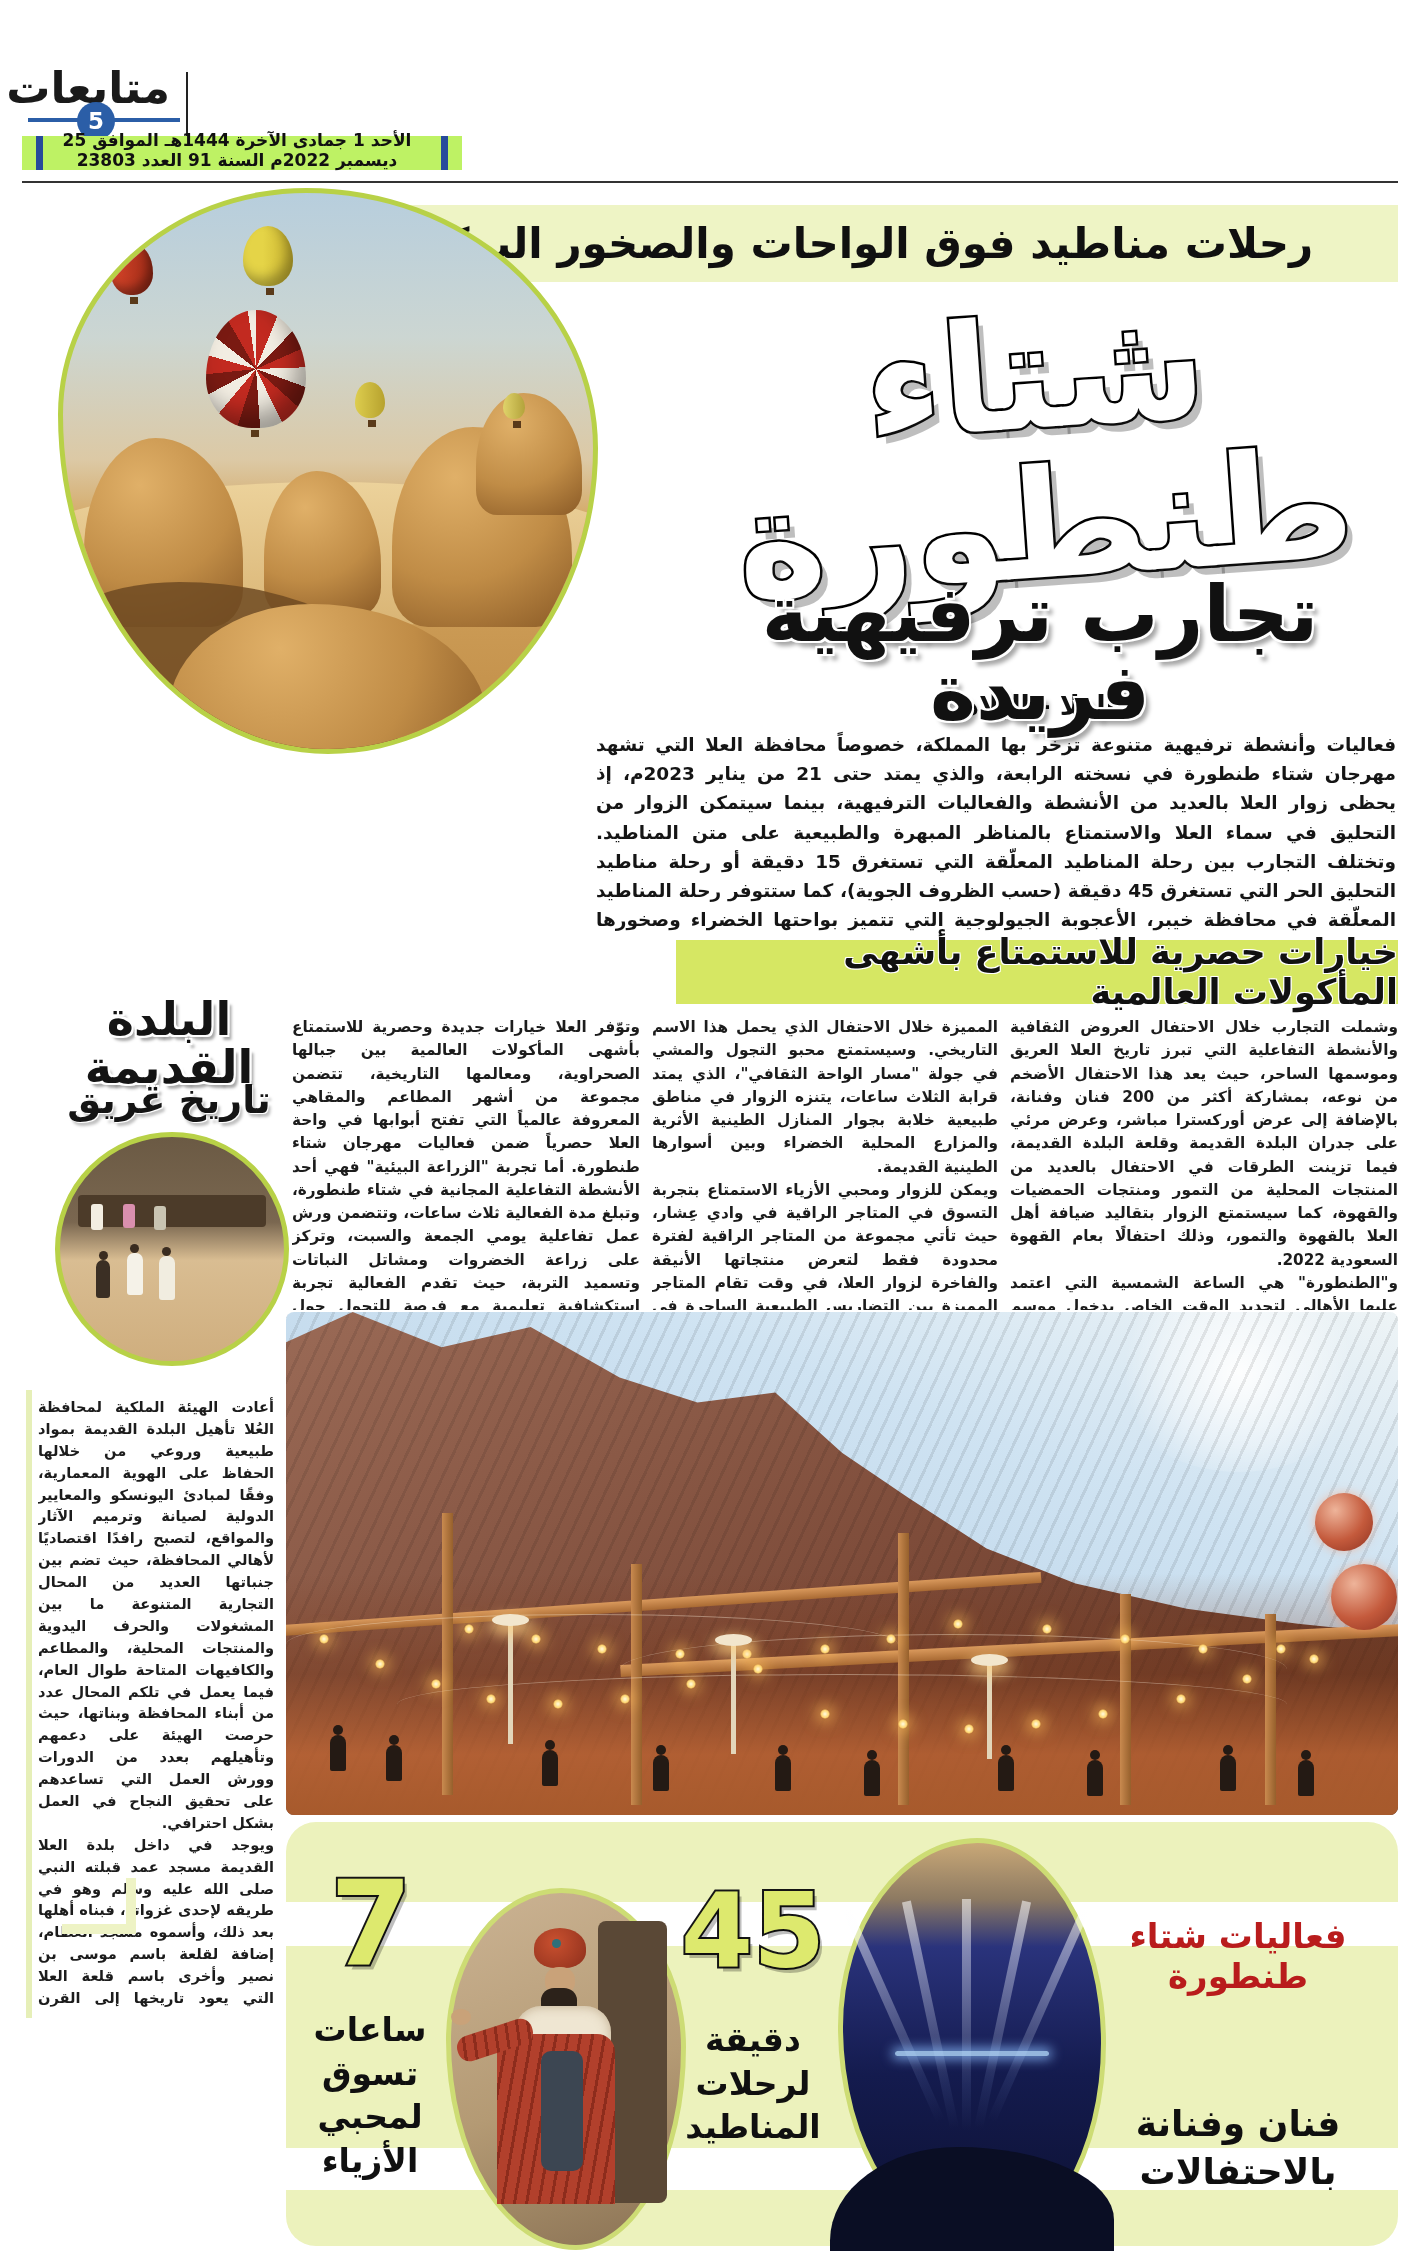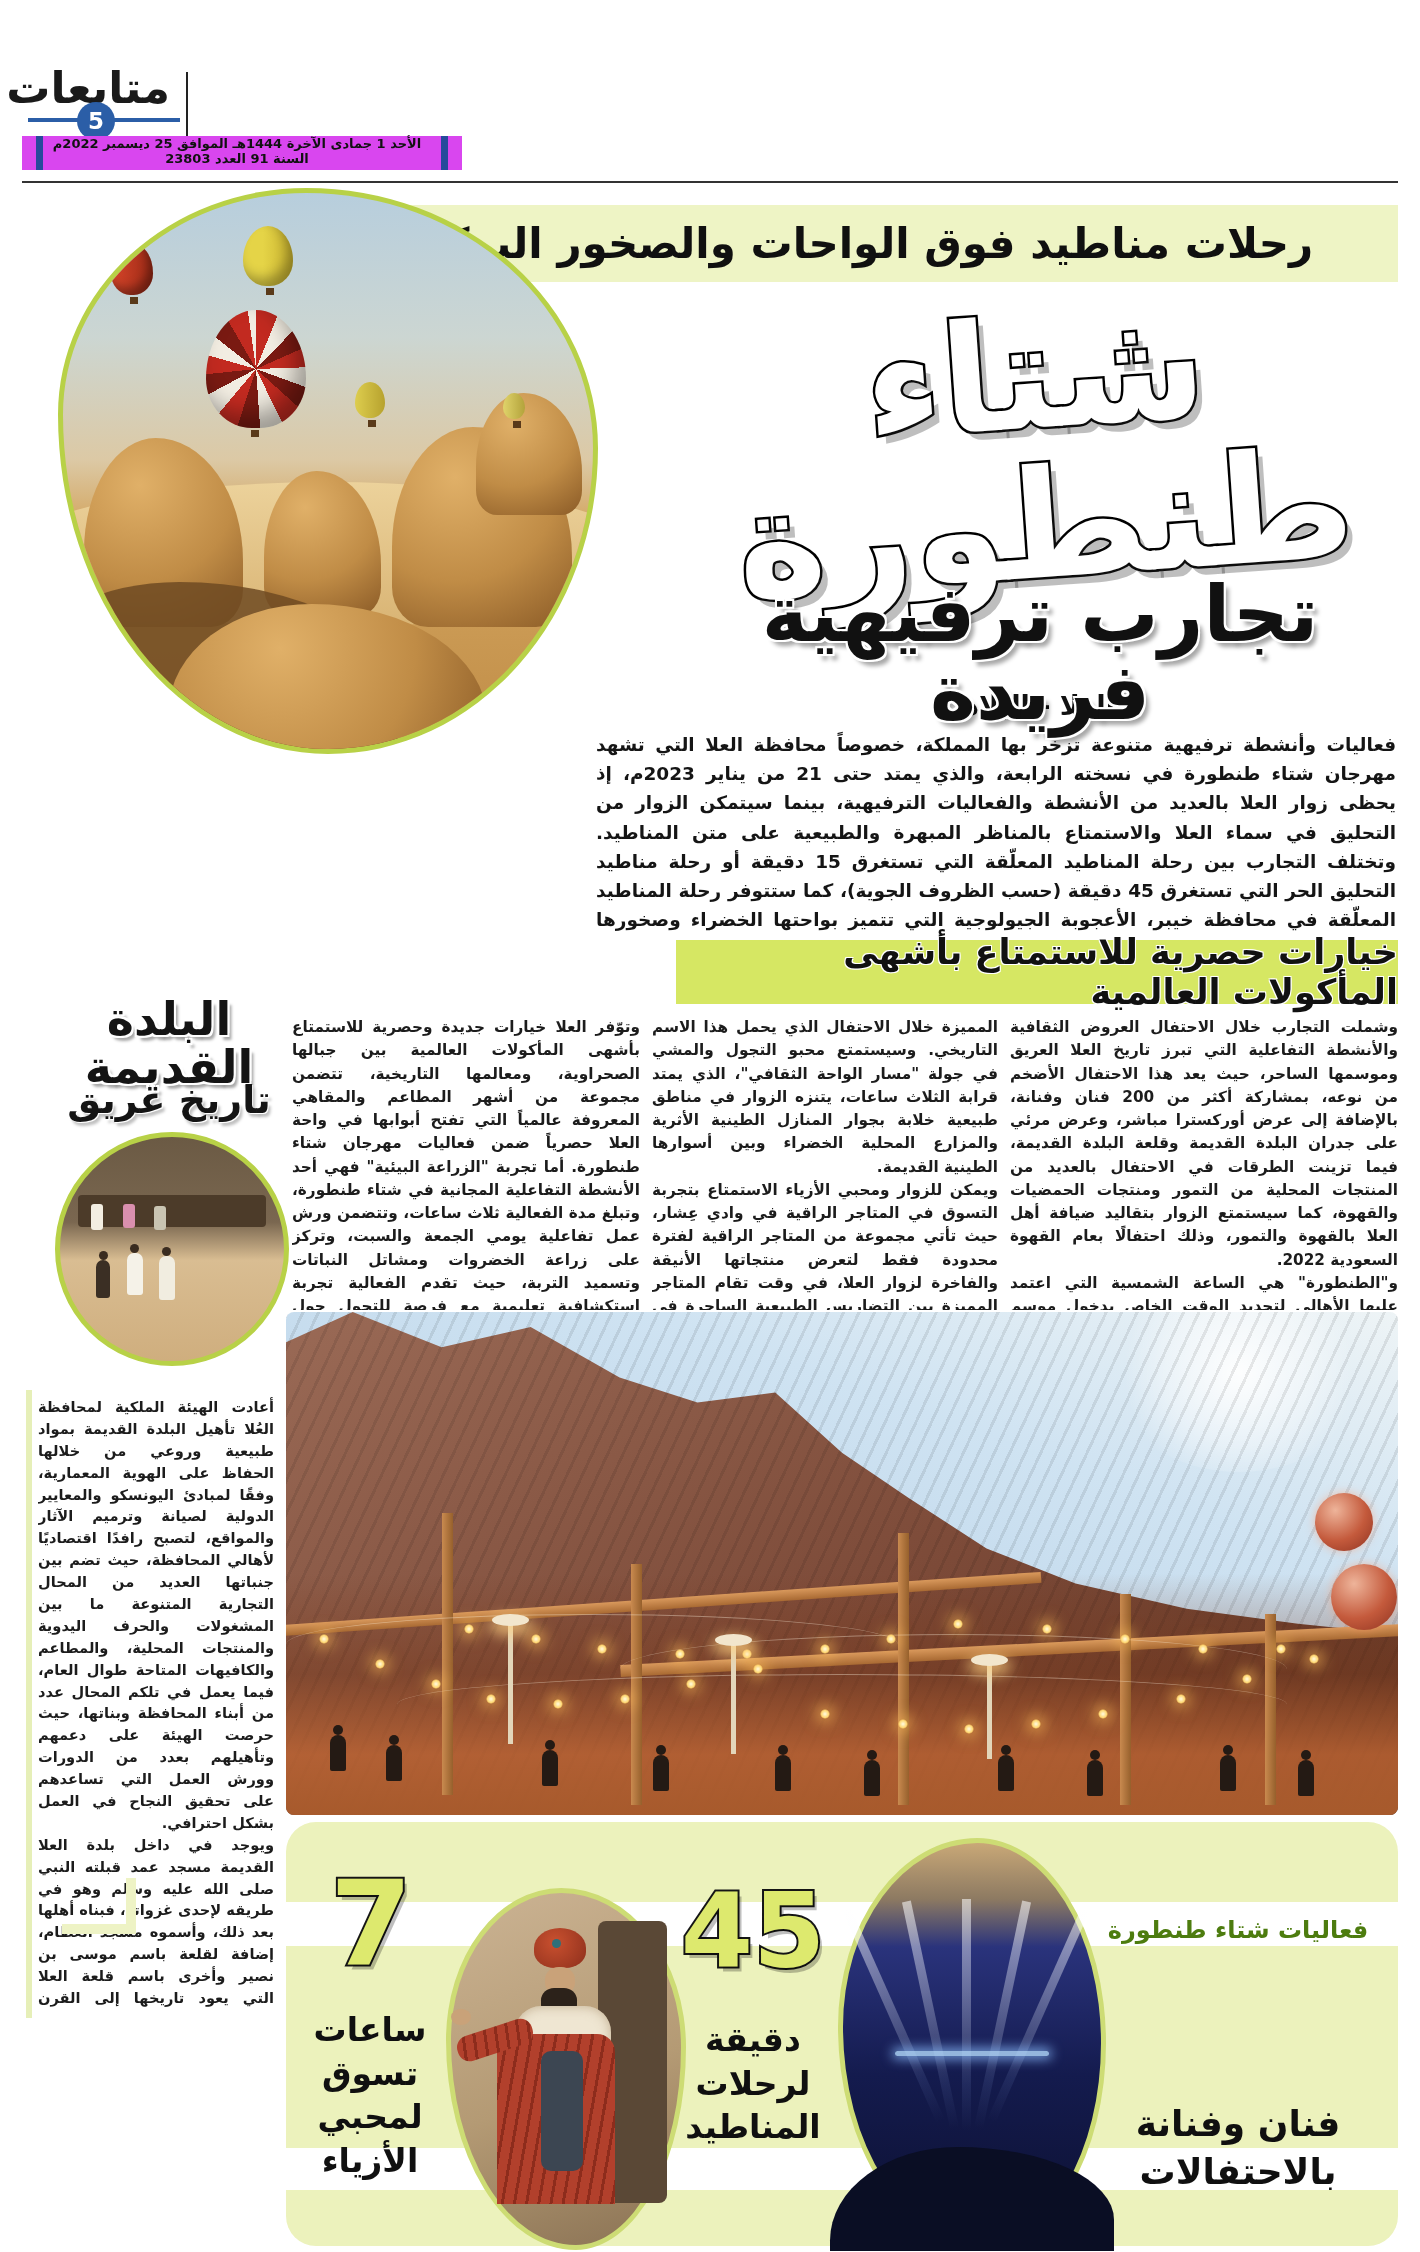--- a/index.html
+++ b/index.html
@@ -11,22 +11,22 @@
   
   .section-label{font-size:44px;font-weight:900;color:#1a1a1a;margin-left:8px;}
   .blue-rule{background:#2b5ea7;height:4px;}
   .page-circle{width:38px;height:38px;border-radius:50%;background:#2b5ea7;color:#fff;
     font-size:23px;font-weight:bold;display:flex;align-items:center;justify-content:center;}
   .vert-div{width:2px;background:#222;}
   .logo-text{font-size:62px;font-weight:900;color:#2b5ea7;
     text-shadow:0 0 2px #fff,2px 2px 0 rgba(160,175,195,.6);letter-spacing:-2px;}
   .logo-map{width:34px;height:38px;background:#58b167;border-radius:28% 60% 45% 40% / 35% 45% 55% 50%;
     transform:rotate(-12deg);box-shadow:0 0 0 2px #fff;}
-  .date-bar{background:#d946ef;display:flex;align-items:flex-start;justify-content:flex-start;
-    font-size:13px;font-weight:600;color:#111;padding:0 14px;}
+  .date-bar{background:#bef264;display:flex;align-items:flex-end;justify-content:flex-start;
+    font-size:17px;font-weight:600;color:#111;padding:0 14px;}
   .date-cap{width:7px;background:#274a9b;height:34px;}
   .thin-rule{background:#333;height:2px;}
   
   .kicker-bar{background:#eef4c5;display:flex;align-items:center;justify-content:center;}
   .kicker-text{font-size:42px;font-weight:900;color:#101010;}
   .main-title{font-size:150px;font-weight:900;color:#ffffff;text-align:center;
     -webkit-text-stroke:5px #000;paint-order:stroke fill;
     text-shadow:7px 9px 0 rgba(40,40,40,.30);transform:rotate(-4deg);line-height:1;}
   .sub-title{font-size:78px;font-weight:900;color:#111;text-align:center;line-height:1;
     text-shadow:-2px -2px 0 #fff,2px -2px 0 #fff,-2px 2px 0 #fff,2px 2px 0 #fff,5px 6px 4px rgba(0,0,0,.35);}
@@ -85,21 +85,21 @@
   .person:before{content:"";position:absolute;top:-10px;left:3px;width:10px;height:10px;border-radius:50%;background:#241a14;}
   .heater{position:absolute;width:5px;background:#e3d6ba;}
   .heater:before{content:"";position:absolute;top:-10px;left:-16px;width:37px;height:12px;border-radius:50%;
     background:#f2e6cd;box-shadow:0 6px 14px 4px rgba(255,210,130,.7);}
   
   .strip{background:#ecf2bc;border-radius:30px;}
   .white-band{position:absolute;left:0;width:100%;background:#ffffff;}
   .num-green{font-weight:900;color:#dde96e;text-align:center;line-height:.95;
     -webkit-text-stroke:4px #151515;paint-order:stroke fill;text-shadow:4px 5px 0 rgba(0,0,0,.25);}
   .stat-label{font-size:33px;font-weight:900;color:#101010;text-align:center;line-height:1.32;white-space:pre-line;}
-  .stat-head{font-size:24px;font-weight:900;color:#4d7c0f;text-align:center;}
+  .stat-head{font-size:34px;font-weight:900;color:#b91c1c;text-align:center;}
   .man-blob{border-radius:48% 52% 46% 54% / 42% 44% 56% 58%;border:5px solid #cddc74;
     background:linear-gradient(160deg,#cbb393 0%,#b49a74 55%,#8a7254 100%);}
   .concert-blob{border-radius:52% 48% 46% 54% / 46% 50% 50% 54%;border:5px solid #cddc74;
     background:linear-gradient(180deg,#c9a877 0%,#8d7a62 14%,#2a337c 26%,#141b4e 58%,#0c1030 100%);}
   .beam-light{position:absolute;width:9px;height:58%;top:14%;
     background:linear-gradient(180deg,rgba(255,255,255,.85),rgba(160,190,255,.15) 80%,transparent);opacity:.65;}
   .crowd{position:absolute;left:-5%;width:110%;height:26%;bottom:-2%;background:#0a0e24;
     border-radius:45% 55% 0 0 / 90% 70% 0 0;}
 </style>
 </head>

